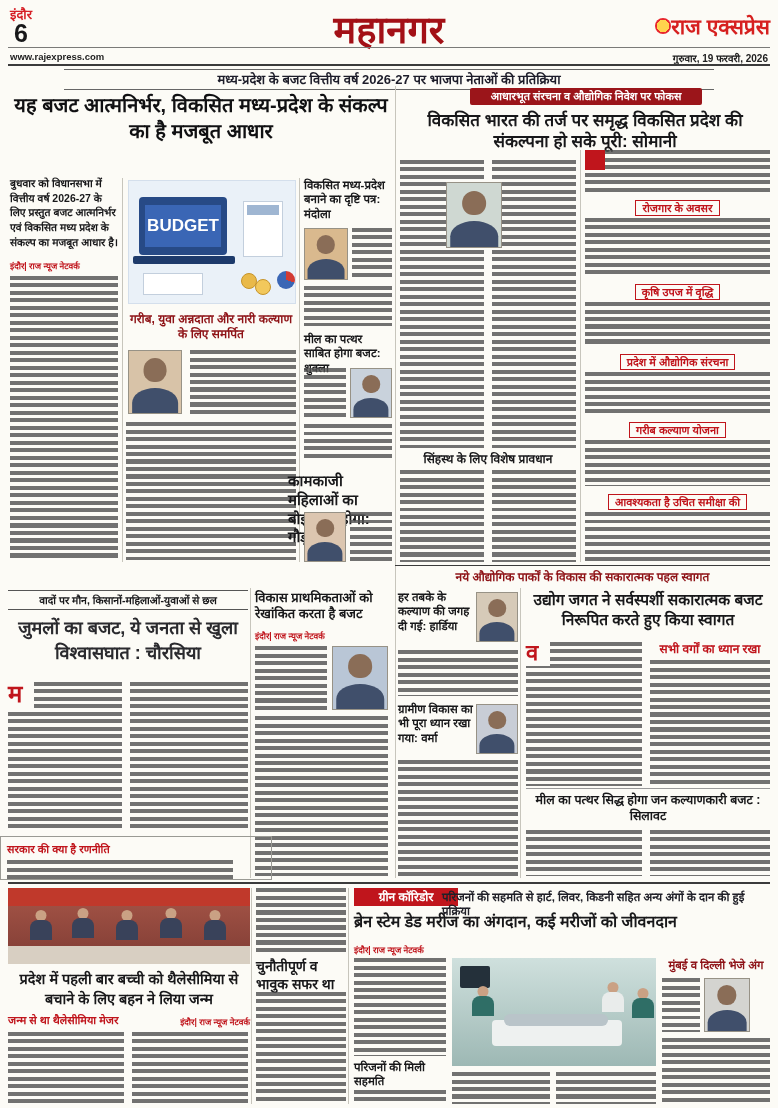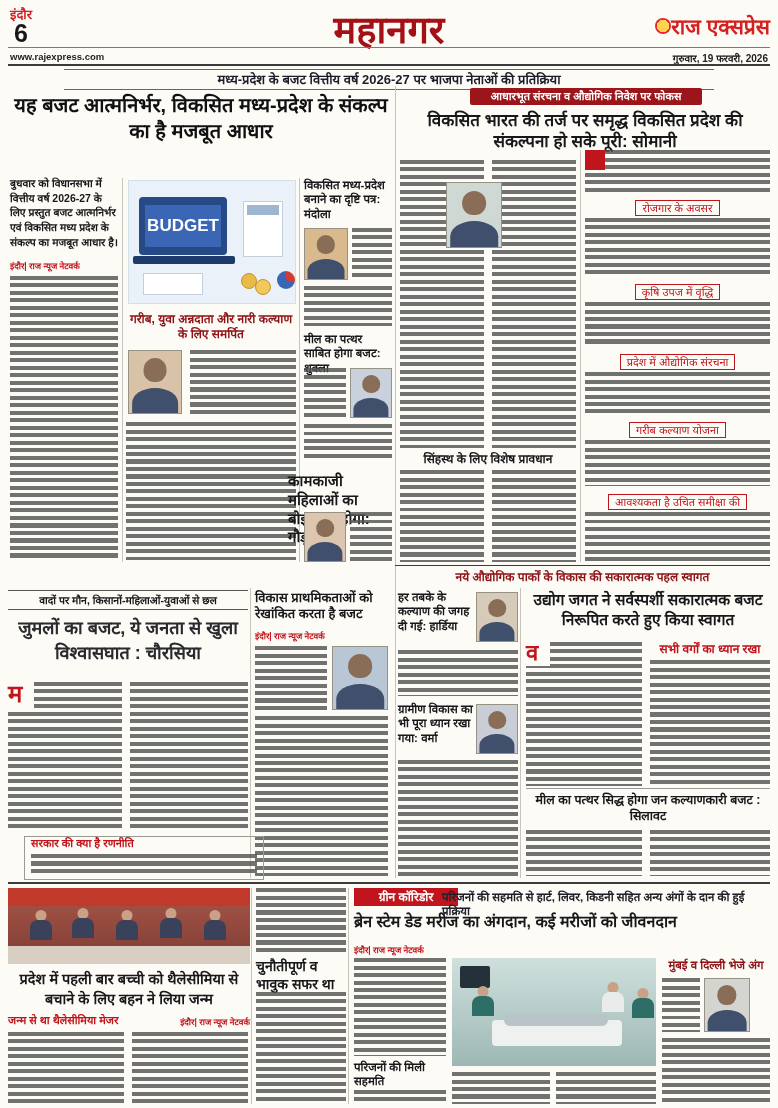--- a/index.html
+++ b/index.html
@@ -28,21 +28,21 @@
     width:88%; height:48%; background:#404f6b; border-radius:50% 50% 0 0; }
   .fig { position:absolute; }
   .fig::before { content:""; position:absolute; left:50%; top:0; transform:translateX(-50%);
     width:11px; height:11px; border-radius:50%; background:#caa184; }
   .fig::after { content:""; position:absolute; left:50%; top:10px; transform:translateX(-50%);
     width:22px; height:20px; border-radius:8px 8px 0 0; background:#39425a; }
   .fig.teal::after { background:#2f6e66; }
   .fig.white::after { background:#e9eceb; }
   .railhead { text-align:center; }
   .railhead span { display:inline-block; border:1px solid #c0151c; color:#c0151c;
-    font-weight:400; font-size:11px; padding:0 6px; line-height:14px; }
+    font-weight:700; font-size:11px; padding:0 6px; line-height:14px; }
   .kickerbar { background:#9b151a; color:#fff; font-weight:700; text-align:center; border-radius:2px; }
   .dropcap { color:#c0151c; font-weight:700; background:#fcfbf6; }
 </style>
 </head>
 <body>
 
 <div class="page">
 
   <div class="abs red" style="left:10px;top:5px;width:110px;font-size:13px;font-weight:700;color:#d62027;">इंदौर</div>
   <div class="abs hl" style="left:14px;top:18px;width:40px;font-size:25px;">6</div>
@@ -168,21 +168,21 @@
   <div class="portrait" style="left:332px;top:646px;width:56px;height:64px;background:#b9c6d6;"></div>
   <div class="abs sim" style="left:255px;top:646px;width:72px;height:64px;"></div>
   <div class="abs sim" style="left:255px;top:716px;width:133px;height:160px;"></div>
 
   <div class="abs c hl" style="left:8px;top:590px;width:240px;height:20px;font-size:10.5px;border-top:1px solid #555;border-bottom:1px solid #555;line-height:18px;">वादों पर मौन, किसानों-महिलाओं-युवाओं से छल</div>
   <div class="abs c hl" style="left:8px;top:616px;width:240px;height:58px;font-size:18px;line-height:1.38;color:#2a2a2e;">जुमलों का बजट, ये जनता से खुला विश्वासघात : चौरसिया</div>
   <div class="abs sim" style="left:8px;top:682px;width:114px;height:148px;"></div>
   <div class="abs sim" style="left:130px;top:682px;width:118px;height:148px;"></div>
   <div class="abs dropcap" style="left:8px;top:680px;width:26px;height:28px;font-size:24px;line-height:28px;">म</div>
 
-  <div class="abs" style="left:24px;top:836px;width:240px;height:44px;border:1px solid #9a9a94;padding:0 6px;">
+  <div class="abs" style="left:0;top:836px;width:272px;height:44px;border:1px solid #9a9a94;padding:6px 6px;">
     <div class="hl red" style="font-size:11px;">सरकार की क्या है रणनीति</div>
     <div class="sim" style="width:226px;height:20px;margin-top:3px;"></div>
   </div>
 
   <div class="hr" style="left:8px;top:882px;width:762px;height:2px;"></div>
 
   <div class="abs" style="left:8px;top:888px;width:242px;height:76px;background:linear-gradient(#a85648,#7e3c34);overflow:hidden;">
     <div class="abs" style="left:0;top:0;width:242px;height:18px;background:#c0392b;"></div>
     <span class="fig" style="left:22px;top:22px;width:22px;height:32px;"></span>
     <span class="fig" style="left:64px;top:20px;width:22px;height:32px;"></span>

